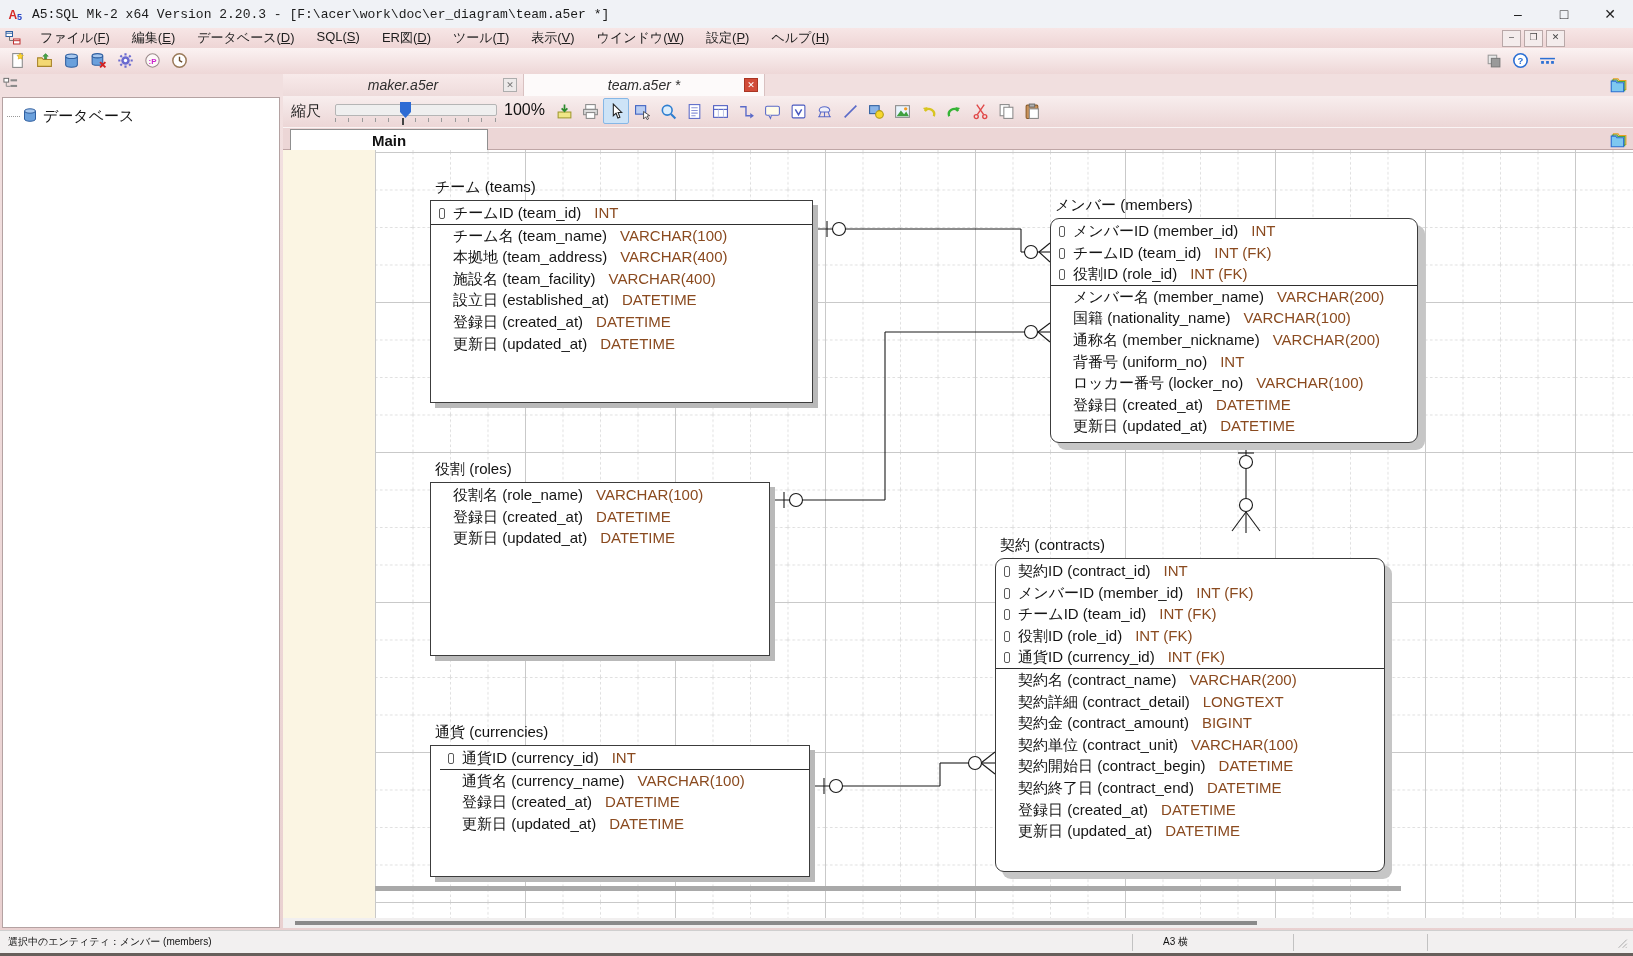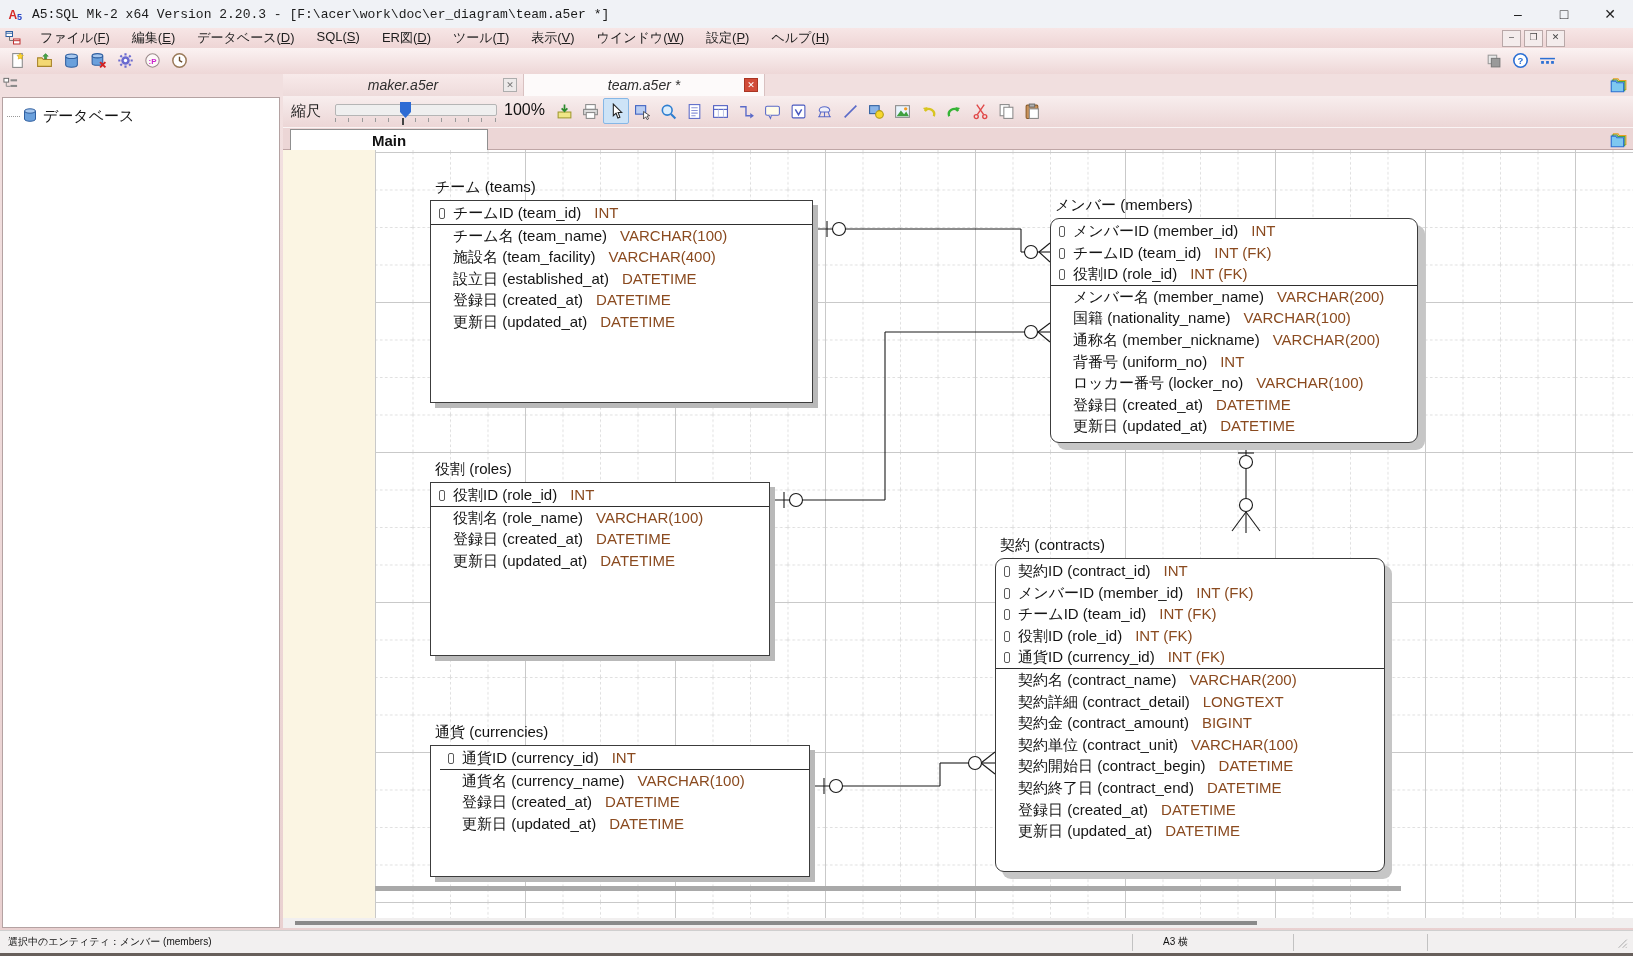--- a/index.html
+++ b/index.html
@@ -443,20 +443,21 @@
         <circle cx="692" cy="613" r="6.5" fill="#ffffff" stroke="#1a1a1a" stroke-width="1.1"></circle>
       </g>
     </svg>
   <div id="entities">
       <div class="entity" style="left: 147px; top: 50px; width: 383px; height: 203px;">
         <div class="entity-title">チーム (teams)</div>
         <div class="pkgroup">
           <div class="erow"><span class="pkicon"></span><span class="fname">チームID (team_id)</span><span class="ftype">INT</span></div>
         </div>
         <div class="erow"><span class="fname">チーム名 (team_name)</span><span class="ftype">VARCHAR(100)</span></div>
+        <div class="erow"><span class="fname">本拠地 (team_address)</span><span class="ftype">VARCHAR(400)</span></div>
         <div class="erow"><span class="fname">施設名 (team_facility)</span><span class="ftype">VARCHAR(400)</span></div>
         <div class="erow"><span class="fname">設立日 (established_at)</span><span class="ftype">DATETIME</span></div>
         <div class="erow"><span class="fname">登録日 (created_at)</span><span class="ftype">DATETIME</span></div>
         <div class="erow"><span class="fname">更新日 (updated_at)</span><span class="ftype">DATETIME</span></div>
       </div>
       <div class="entity rounded" style="left: 767px; top: 68px; width: 368px; height: 225px;">
         <div class="entity-title">メンバー (members)</div>
         <div class="pkgroup">
           <div class="erow"><span class="pkicon"></span><span class="fname">メンバーID (member_id)</span><span class="ftype">INT</span></div>
           <div class="erow"><span class="pkicon"></span><span class="fname">チームID (team_id)</span><span class="ftype">INT (FK)</span></div>
@@ -465,23 +466,20 @@
         <div class="erow"><span class="fname">メンバー名 (member_name)</span><span class="ftype">VARCHAR(200)</span></div>
         <div class="erow"><span class="fname">国籍 (nationality_name)</span><span class="ftype">VARCHAR(100)</span></div>
         <div class="erow"><span class="fname">通称名 (member_nickname)</span><span class="ftype">VARCHAR(200)</span></div>
         <div class="erow"><span class="fname">背番号 (uniform_no)</span><span class="ftype">INT</span></div>
         <div class="erow"><span class="fname">ロッカー番号 (locker_no)</span><span class="ftype">VARCHAR(100)</span></div>
         <div class="erow"><span class="fname">登録日 (created_at)</span><span class="ftype">DATETIME</span></div>
         <div class="erow"><span class="fname">更新日 (updated_at)</span><span class="ftype">DATETIME</span></div>
       </div>
       <div class="entity" style="left: 147px; top: 332px; width: 340px; height: 174px;">
         <div class="entity-title">役割 (roles)</div>
-        <div class="pkgroup">
-          <div class="erow"><span class="pkicon"></span><span class="fname">役割ID (role_id)</span><span class="ftype">INT</span></div>
-        </div>
         <div class="erow"><span class="fname">役割名 (role_name)</span><span class="ftype">VARCHAR(100)</span></div>
         <div class="erow"><span class="fname">登録日 (created_at)</span><span class="ftype">DATETIME</span></div>
         <div class="erow"><span class="fname">更新日 (updated_at)</span><span class="ftype">DATETIME</span></div>
       </div>
       <div class="entity" style="left: 147px; top: 595px; width: 380px; height: 132px; padding-left: 9px;">
         <div class="entity-title">通貨 (currencies)</div>
         <div class="pkgroup">
           <div class="erow"><span class="pkicon"></span><span class="fname">通貨ID (currency_id)</span><span class="ftype">INT</span></div>
         </div>
         <div class="erow"><span class="fname">通貨名 (currency_name)</span><span class="ftype">VARCHAR(100)</span></div>

